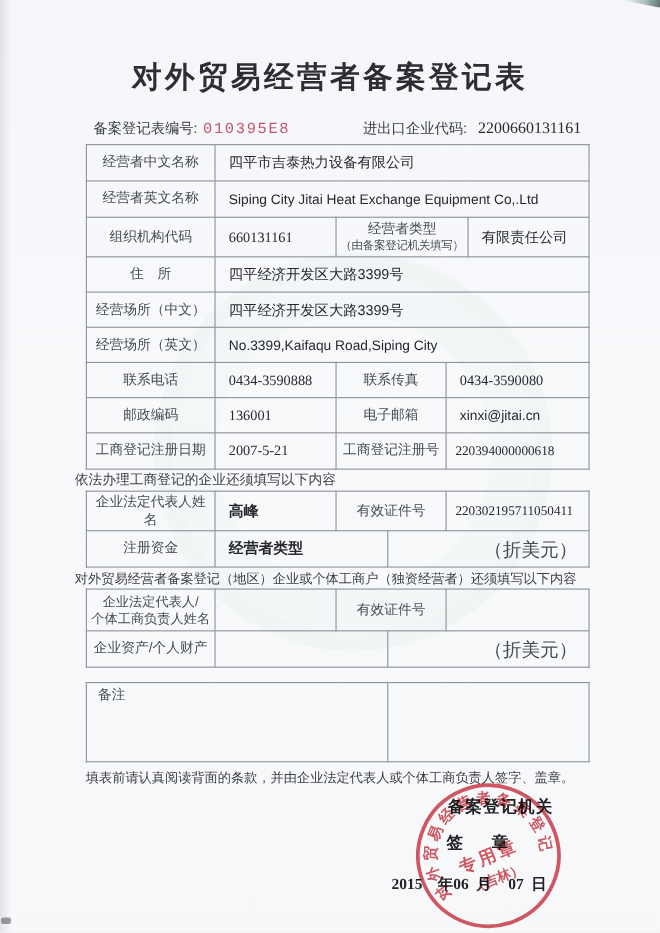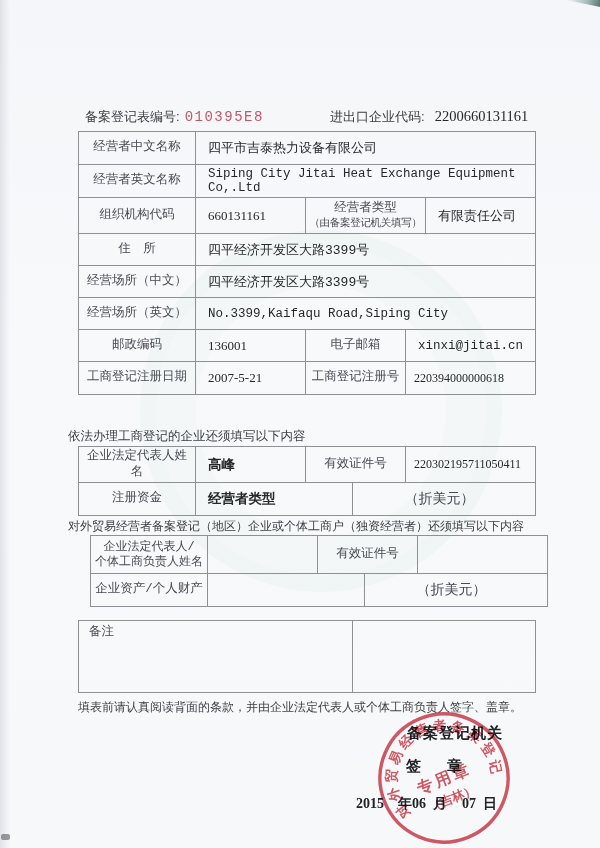--- a/index.html
+++ b/index.html
@@ -17,28 +17,28 @@
   .watermark{position:absolute;left:140px;top:230px;width:330px;height:330px;border-radius:50%;
     border:16px solid rgba(145,205,170,.07);box-shadow:0 0 0 40px rgba(145,205,170,.04) inset;}
   .title{position:absolute;top:52px;left:0;width:100%;text-align:center;
     font-size:27px;font-weight:bold;letter-spacing:3px;color:#2c2e33;}
   .meta-left{position:absolute;left:85px;top:108px;font-size:13px;color:#3a3d42;white-space:nowrap;}
   .meta-left .val{color:#c5566a;font-family:"Liberation Mono","DejaVu Sans Mono",monospace;
     font-size:14px;letter-spacing:1.5px;margin-left:5px;}
   .meta-right{position:absolute;left:330px;top:108px;font-size:13px;color:#3a3d42;white-space:nowrap;}
   .meta-right .val{font-family:"Liberation Serif","DejaVu Serif",serif;font-size:14.5px;margin-left:10px;color:#26282c;}
   table.form{position:absolute;left:78px;width:457px;border-collapse:collapse;table-layout:fixed;}
-  #t1{top:131px;} #t2{top:446px;} #t3{top:535px;margin-left:12px;} #t4{top:620px;}
-  td{border:1px solid #8d9196;font-size:12.5px;color:#474b52;overflow:hidden;font-family:Liberation Mono, monospace;}
+  #t1{top:131px;} #t2{top:446px;} #t3{top:535px;} #t4{top:620px;}
+  td{border:1px solid #8d9196;font-size:12.5px;color:#474b52;overflow:hidden;}
   td.lab{text-align:center;padding:2px 3px;line-height:1.25;}
   td.val{text-align:left;padding:2px 6px 2px 12px;color:#26282c;font-size:13px;}
   td.num{font-family:"Liberation Serif","DejaVu Serif",serif;font-size:13px;}
   td.tight{font-size:12px;padding-left:8px;}
   td.en{font-size:12.5px;}
-  td.note-cell{text-align:center;padding-right:10px;font-size:14px;color:#474b52;}
+  td.note-cell{text-align:right;padding-right:10px;font-size:17px;color:#474b52;}
   td.filled{font-weight:600;font-size:13.5px;}
   td.remark-cell{vertical-align:top;padding:2px 10px;text-align:left;}
   .sub{display:block;font-size:10.5px;letter-spacing:-0.3px;}
   .h33{height:33px}.h36{height:36px}.h32{height:32px}.h34{height:34px}.h38{height:38px}.h72{height:72px}
   .sec-head{position:absolute;left:68px;font-size:12.5px;color:#3b3e43;white-space:nowrap;}
   #sec2-head{top:428px;} #sec3-head{top:518px;font-size:12px;}
   .foot-note{position:absolute;left:78px;top:699px;font-size:12px;color:#3c3f44;white-space:nowrap;}
   .authority{position:absolute;left:388px;top:724px;width:134px;text-align:center;
     font-size:15px;font-weight:bold;letter-spacing:1px;color:#202226;}
   .sign{position:absolute;left:406px;top:757px;font-size:15px;font-weight:bold;color:#202226;}
@@ -52,20 +52,21 @@
 </style>
 </head>
 <body>
 
 <div class="page">
   <div class="edge-shadow"></div>
   <div class="watermark"></div>
   <div class="corner-tr"></div>
   <div class="corner-bl"></div>
 
+  <div class="title">对外贸易经营者备案登记表</div>
 
   <div class="meta-left">
     <span>备案登记表编号:</span><span class="val">010395E8</span>
   </div>
   <div class="meta-right">
     <span>进出口企业代码:</span><span class="val">2200660131161</span>
   </div>
 
   <table class="form" id="t1">
     <colgroup>
@@ -98,20 +99,26 @@
       <td class="lab">住　所</td>
       <td class="val" colspan="5">四平经济开发区大路3399号</td>
     </tr>
     <tr class="h32">
       <td class="lab">经营场所（中文）</td>
       <td class="val" colspan="5">四平经济开发区大路3399号</td>
     </tr>
     <tr class="h32">
       <td class="lab">经营场所（英文）</td>
       <td class="val en" colspan="5">No.3399,Kaifaqu Road,Siping City</td>
+    </tr>
+    <tr class="h32">
+      <td class="lab">联系电话</td>
+      <td class="val num">0434-3590888</td>
+      <td class="lab" colspan="2">联系传真</td>
+      <td class="val num" colspan="2">0434-3590080</td>
     </tr>
     <tr class="h32">
       <td class="lab">邮政编码</td>
       <td class="val num">136001</td>
       <td class="lab" colspan="2">电子邮箱</td>
       <td class="val en" colspan="2">xinxi@jitai.cn</td>
     </tr>
     <tr class="h33">
       <td class="lab">工商登记注册日期</td>
       <td class="val num">2007-5-21</td>

